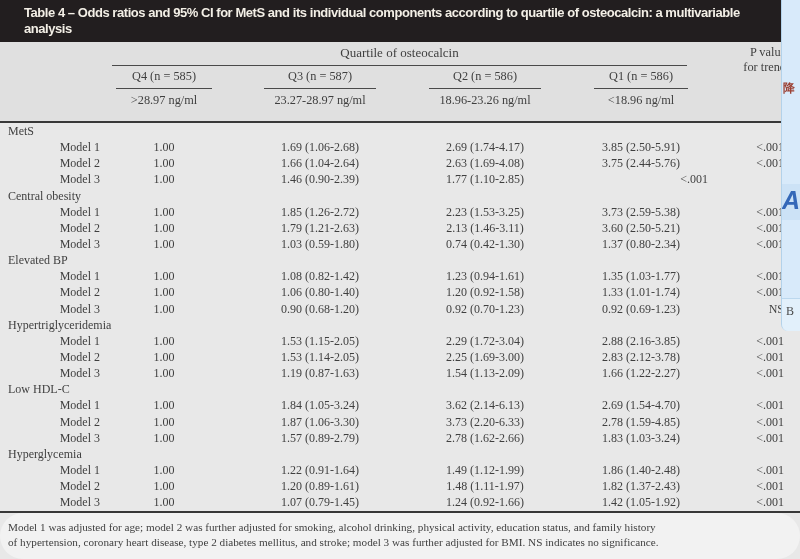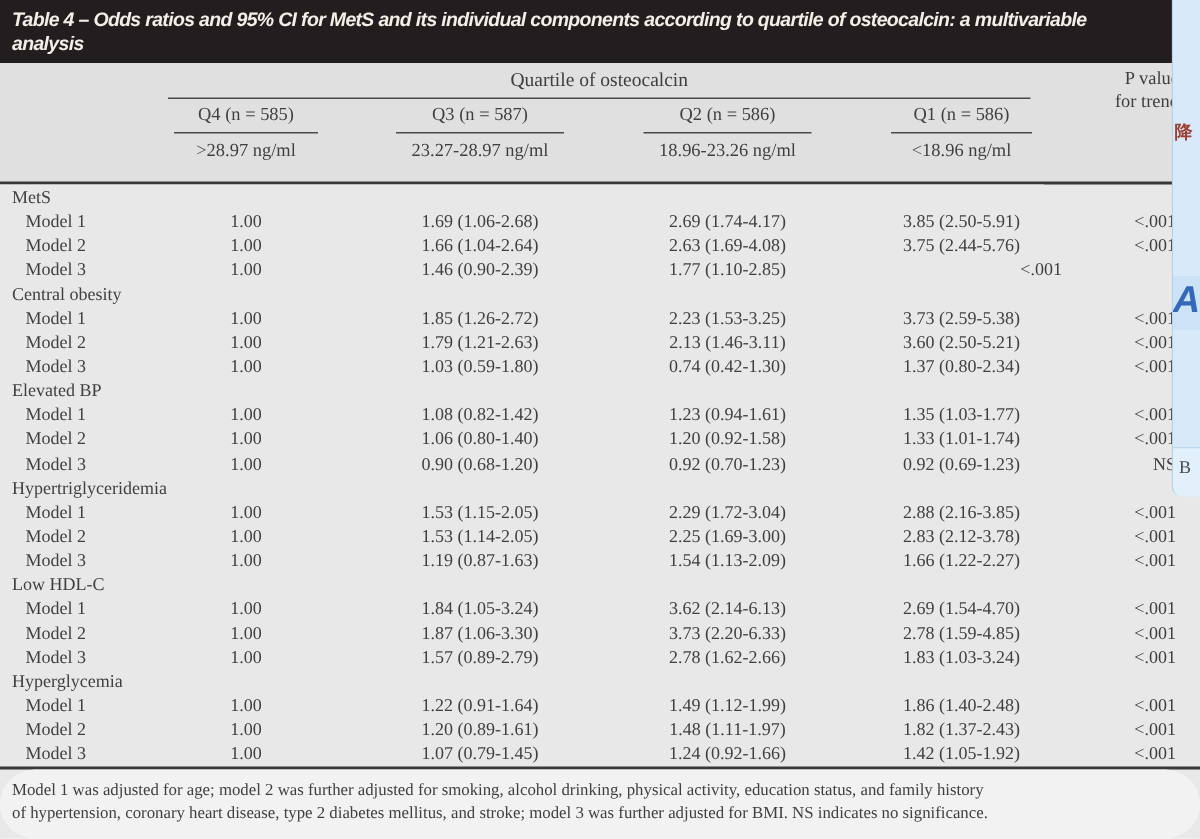--- a/index.html
+++ b/index.html
@@ -6,21 +6,21 @@
   .page{
     position:relative; width:800px; height:559px; overflow:hidden;
     background:#e8e8e8; font-family:"Liberation Serif", serif; color:#3f3f3f;
   }
   
   .titlebar{
     position:absolute; left:0; top:0; width:800px; height:42px;
     background:#221e1f; color:#f3efe6; overflow:hidden;
     font-family:"Liberation Sans", sans-serif; font-weight:bold;
     font-size:13px; letter-spacing:-0.45px; line-height:16px;
-    padding:5px 0 0 8px; box-sizing:border-box;font-style:italic;
+    padding:5px 0 0 24px; box-sizing:border-box;
   }
   .titlebar .tline{white-space:nowrap; overflow:hidden;}
   
   .hdr{
     position:absolute; left:0; top:42px; width:800px; height:79px;
     background:#e0e0e0; border-bottom:2px solid #383838; box-sizing:content-box;
   }
   .qgt{position:absolute; left:112px; top:3px; width:575px; text-align:center; font-size:13px;}
   .qgl{position:absolute; left:112px; top:23px; width:575px; border-top:1.5px solid #4a4a4a;}
   .qcells{
@@ -40,21 +40,21 @@
     padding-right:14px; box-sizing:border-box; font-size:12.3px; line-height:15px;
   }
   
   .bodygrid{
     position:absolute; left:0; top:123px; width:696px;
     display:grid; grid-template-columns:100px 128px 184px 146px 166px 76px;
     grid-auto-rows:16.15px; font-size:12px; line-height:16.15px;
     background:#e8e8e8;
   }
   .bodygrid .sec{grid-column:1/-1; padding-left:8px;}
-  .bodygrid .label{padding-left:17px; white-space:nowrap;}
+  .bodygrid .label{white-space:nowrap;text-align:right;}
   .bodygrid .v{text-align:center; white-space:nowrap;}
   .bodygrid .p{text-align:right; padding-right:16px;}
   
   .botline{position:absolute; left:0; top:511px; width:800px; border-top:2px solid #383838;}
   .footnote{
     position:absolute; left:0; top:513px; width:800px; height:46px;
     background:#f2f2f2; padding:7px 8px 0; box-sizing:border-box;
     font-size:11.2px; line-height:14.5px;border-radius:23px;
   }
   .footnote .fline{white-space:nowrap; overflow:hidden;}

